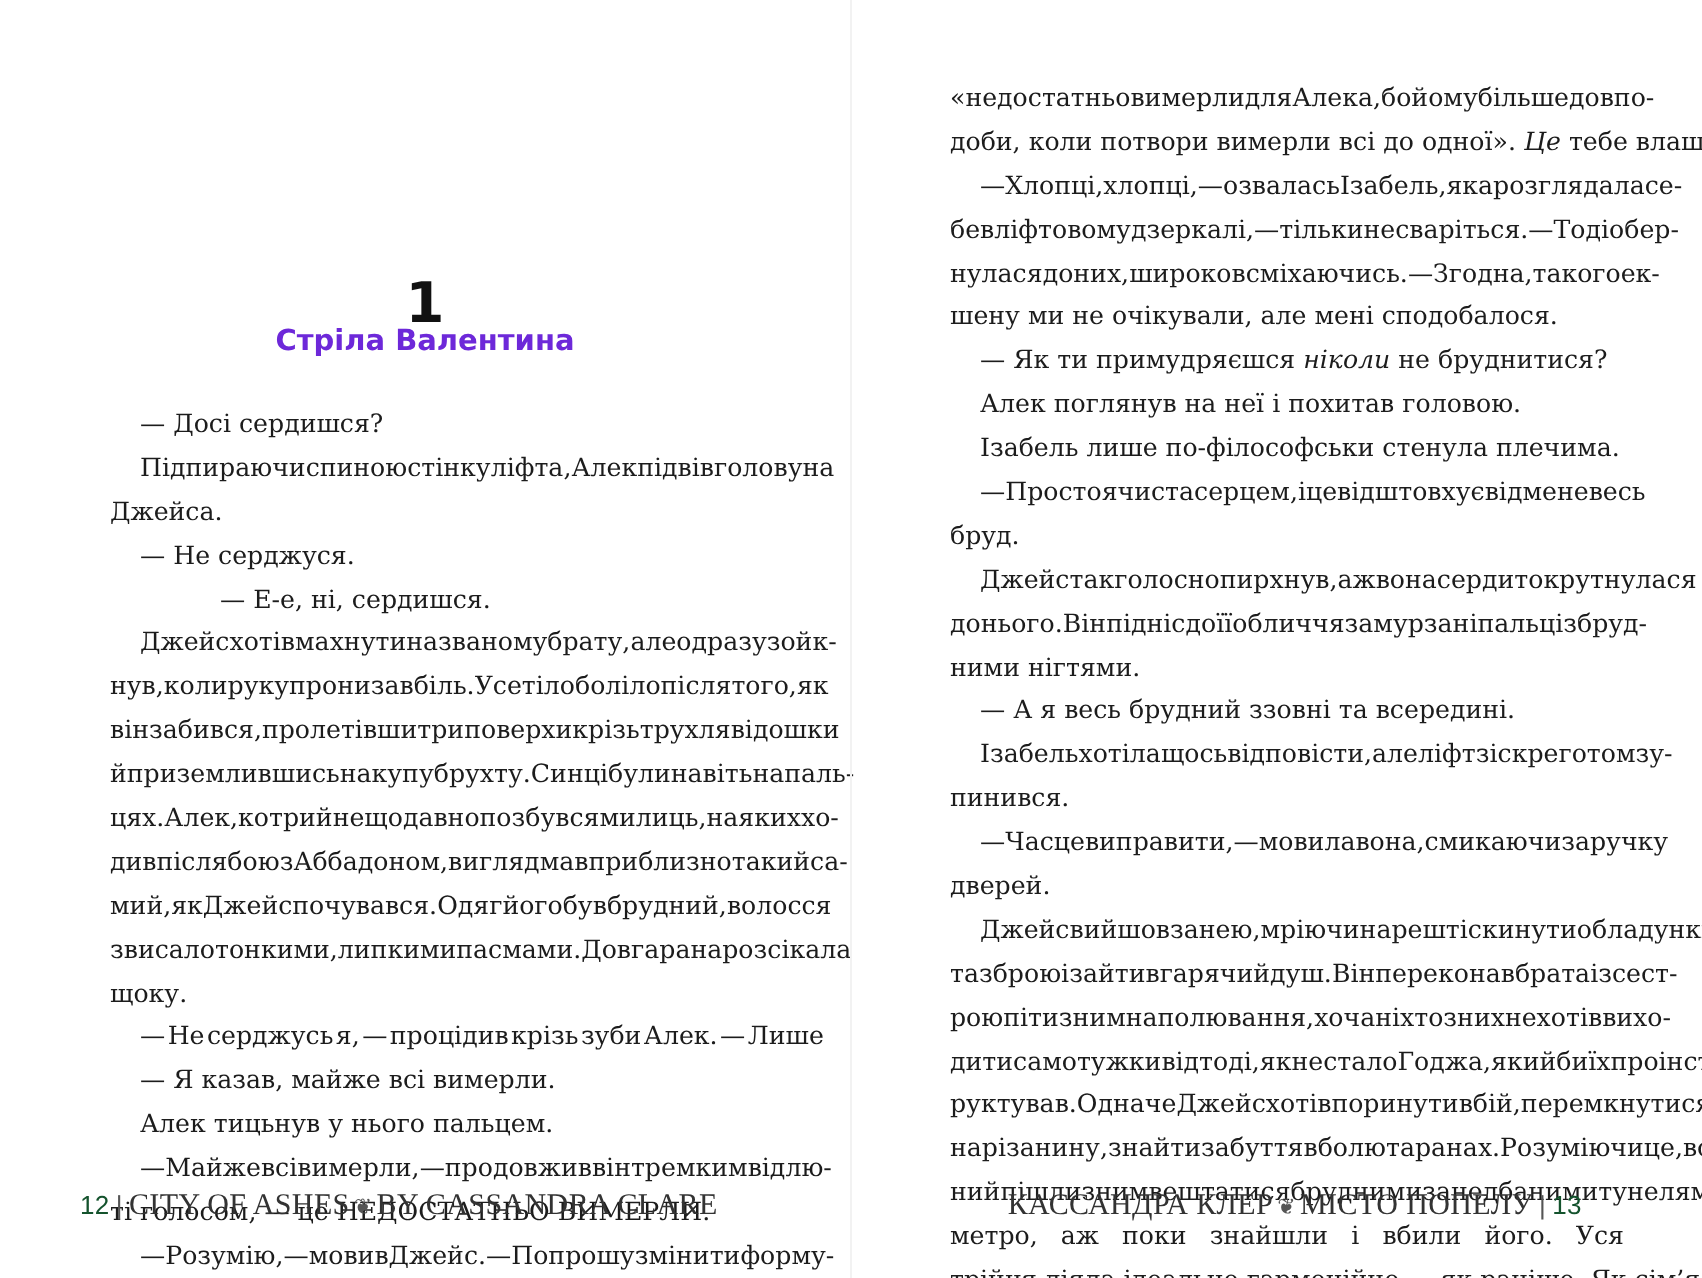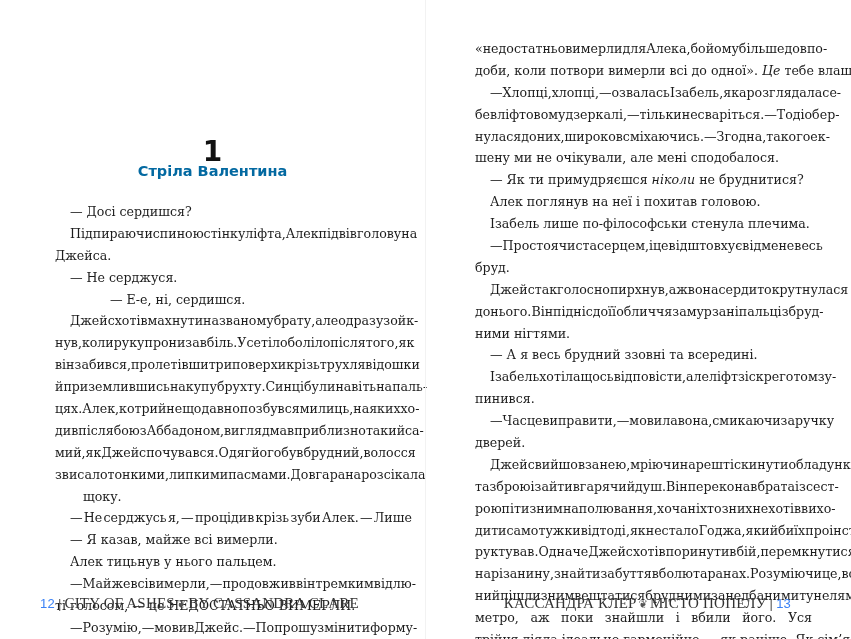--- a/index.html
+++ b/index.html
@@ -20,28 +20,28 @@
   .line.last { justify-content: flex-start; }
   .line.indent { padding-left: 15px; }
   .line span.w { display: inline-block; }
   .chapter-num {
     position: absolute; left: 0; width: 425px; top: 135px; text-align: center;
     font-family: "DejaVu Sans", sans-serif; font-weight: bold; font-size: 28px; color: #111;
     letter-spacing: 0;
   }
   .chapter-title {
     position: absolute; left: 0; width: 425px; top: 163px; text-align: center;
-    font-family: "DejaVu Sans", sans-serif; font-weight: bold; font-size: 14.5px; color: #0369a1;
+    font-family: "DejaVu Sans", sans-serif; font-weight: bold; font-size: 14.5px; color: #6d28d9;
   }
   .footer {
     position: absolute; top: 595px;
     font-family: "Liberation Serif", serif; font-size: 11px; color: #333;
     white-space: nowrap; letter-spacing: 0.2px;
   }
-  .footer .num { font-family: "Liberation Sans", sans-serif; font-size: 13px; color: #3b82f6; }
+  .footer .num { font-family: "Liberation Sans", sans-serif; font-size: 13px; color: #14532d; }
   .footer .sc { font-size: 15px; text-transform: uppercase; }
   .footer .sep { color: #555; padding: 0 3px; font-family: "Liberation Sans", sans-serif; font-size: 13px; }
   .footer .orn { font-size: 11px; color: #555; padding: 0 2px; }
   #left-footer { left: 40px; }
   #right-footer { right: 60px; }
   .gutter { position: absolute; left: 425px; top: 0; width: 1px; height: 639px; background: #f2f2f2; }
   em { font-style: italic; }
 </style>
 </head>
 <body>
@@ -154,21 +154,21 @@
       <div class="line">
         <span class="w">звисало</span>
         <span class="w">тонкими,</span>
         <span class="w">липкими</span>
         <span class="w">пасмами.</span>
         <span class="w">Довга</span>
         <span class="w">рана</span>
         <span class="w">розсікала</span>
       </div>
       <div class="line last">
-        <span style="white-space: pre; margin-left: 28px;">щоку.</span>
+        <span style="white-space: pre;">щоку.</span>
       </div>
       <div class="line indent">
         <span class="w">—</span>
         <span class="w">Не</span>
         <span class="w">серджусь</span>
         <span class="w">я,</span>
         <span class="w">—</span>
         <span class="w">процідив</span>
         <span class="w">крізь</span>
         <span class="w">зуби</span>

